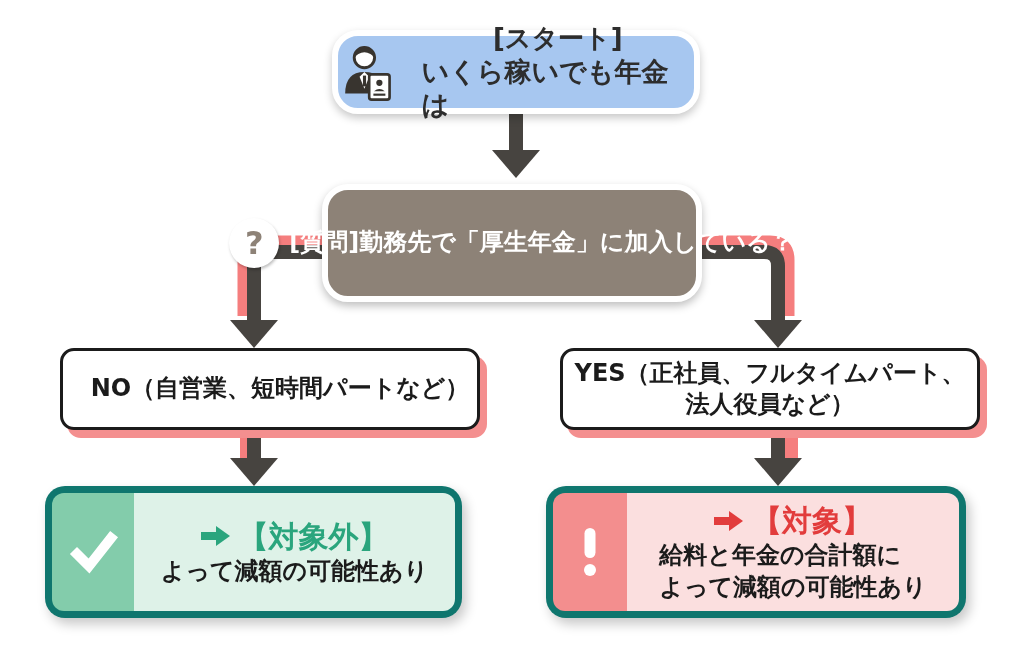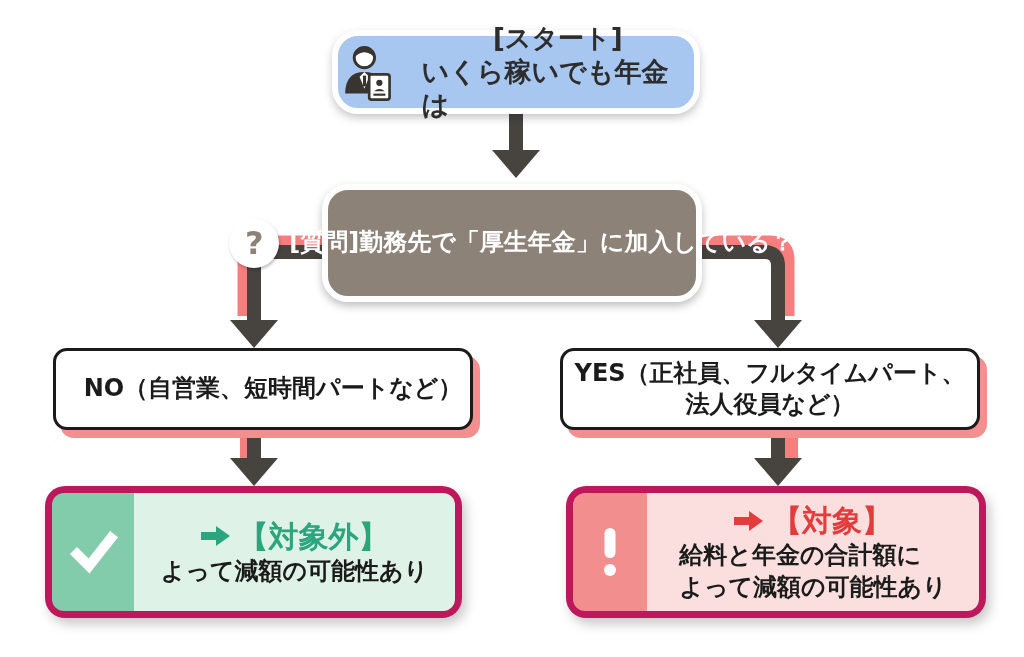--- a/index.html
+++ b/index.html
@@ -36,31 +36,31 @@
   }
   .q-text{display:flex;flex-direction:row;align-items:center;color:#ffffff;font-weight:bold;line-height:1.3;font-size:24px;white-space:nowrap;}
 
   .branch-box{
     background:#ffffff;border:3px solid #1b1b1b;border-radius:14px;
     box-shadow:7px 8px 0 0 #f48f8f;
     top:348px;width:420px;height:82px;
     color:#1b1b1b;font-weight:bold;font-size:24px;line-height:1.3;
     flex-direction:column;white-space:nowrap;
   }
-  .branch-no{left:53px;padding-left:20px;}
+  .branch-no{left:60px;padding-left:20px;}
   .branch-yes{left:560px;}
 
   .result-box{
     top:486px;width:420px;height:132px;
-    background:#be185d;border-radius:20px;padding:7px;
+    background:#0f766e;border-radius:20px;padding:7px;
     box-shadow:4px 6px 12px rgba(0,0,0,0.22);
     display:flex;align-items:stretch;justify-content:flex-start;
   }
   .result-excluded{left:45px;width:417px;}
-  .result-subject{left:566px;}
+  .result-subject{left:546px;}
   .result-inner{display:flex;width:100%;border-radius:12px;overflow:hidden;}
   .side-panel{display:flex;align-items:center;justify-content:center;flex:0 0 auto;}
   .result-excluded .side-panel{width:82px;background:#83ccab;}
   .result-subject .side-panel{width:74px;background:#f38e8e;}
   .result-main{flex:1;display:flex;flex-direction:column;align-items:center;justify-content:center;line-height:1.3;}
   .result-excluded .result-main{background:#def2e8;}
   .result-subject .result-main{background:#fbdfdf;}
   .result-title{display:flex;align-items:center;gap:8px;font-weight:bold;font-size:30px;}
   .result-excluded .result-title{color:#2aa57d;}
   .result-subject .result-title{color:#e23c3c;}

